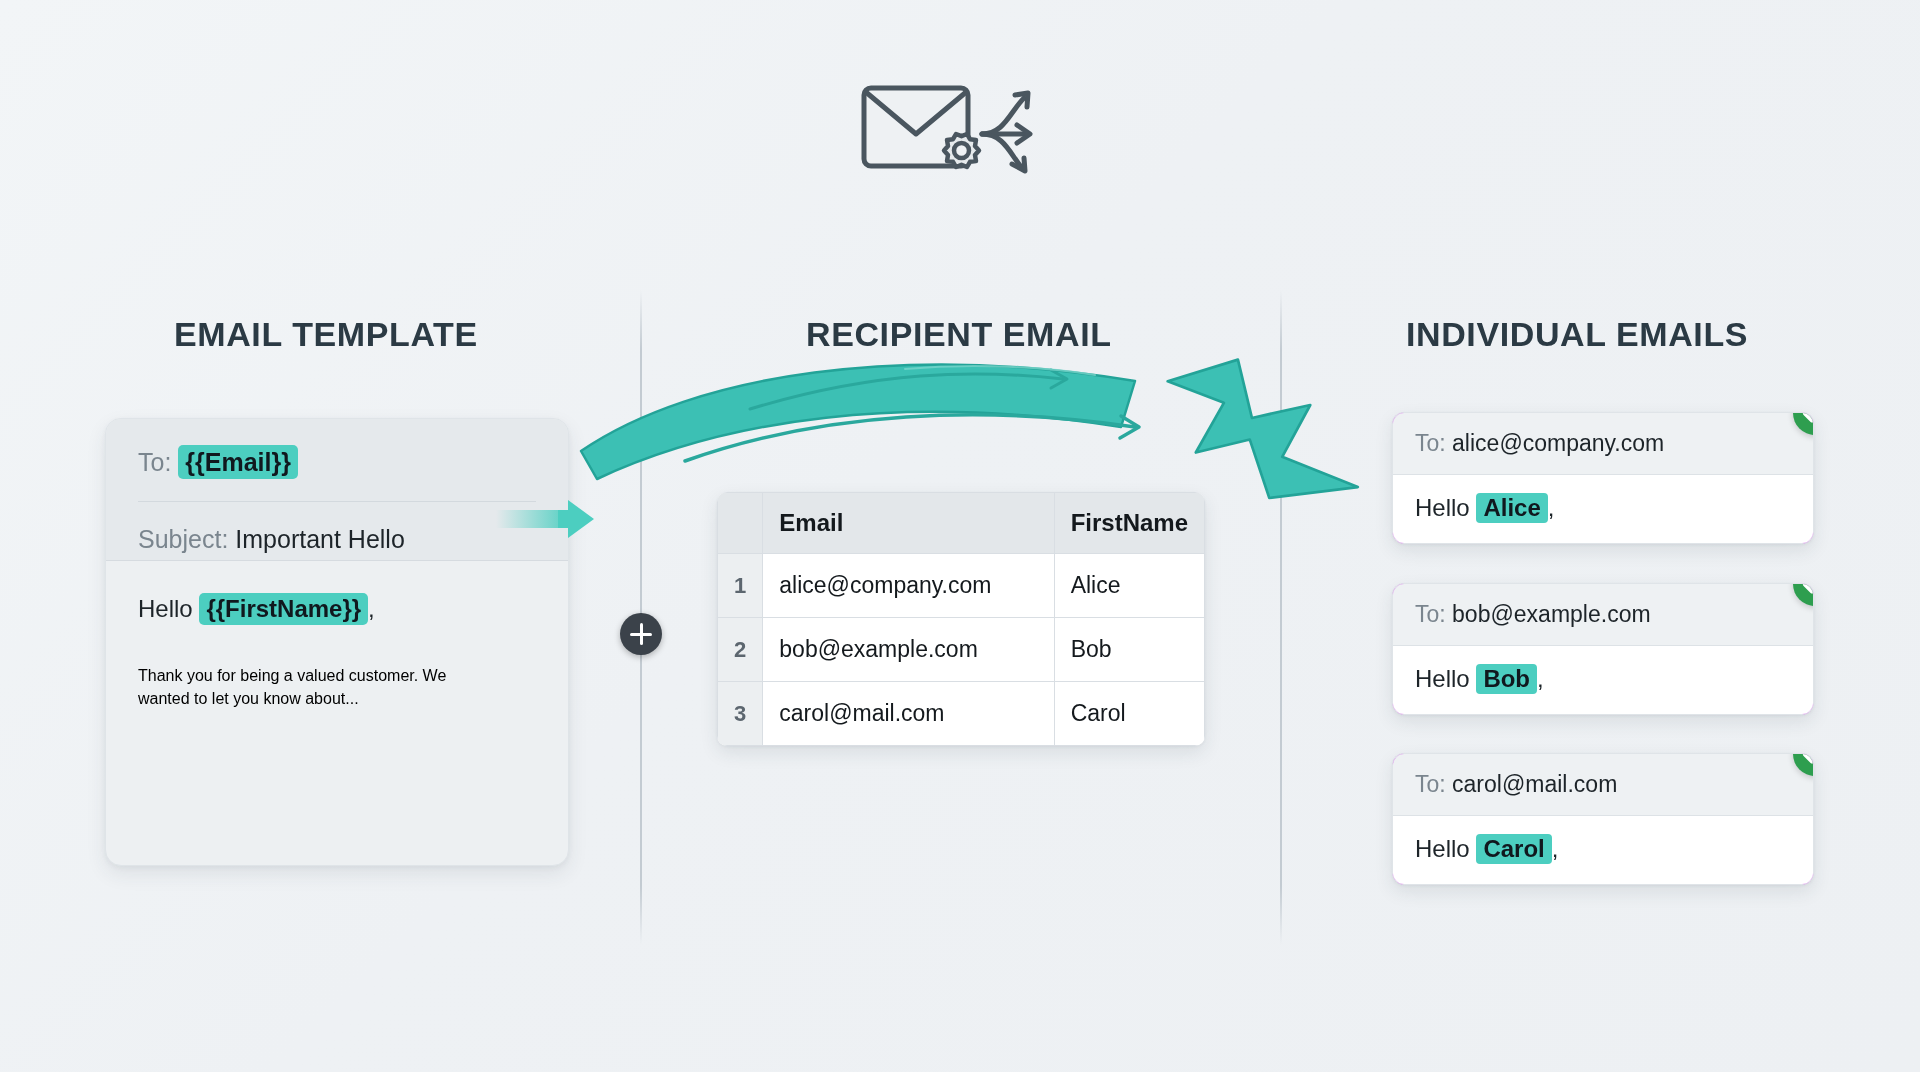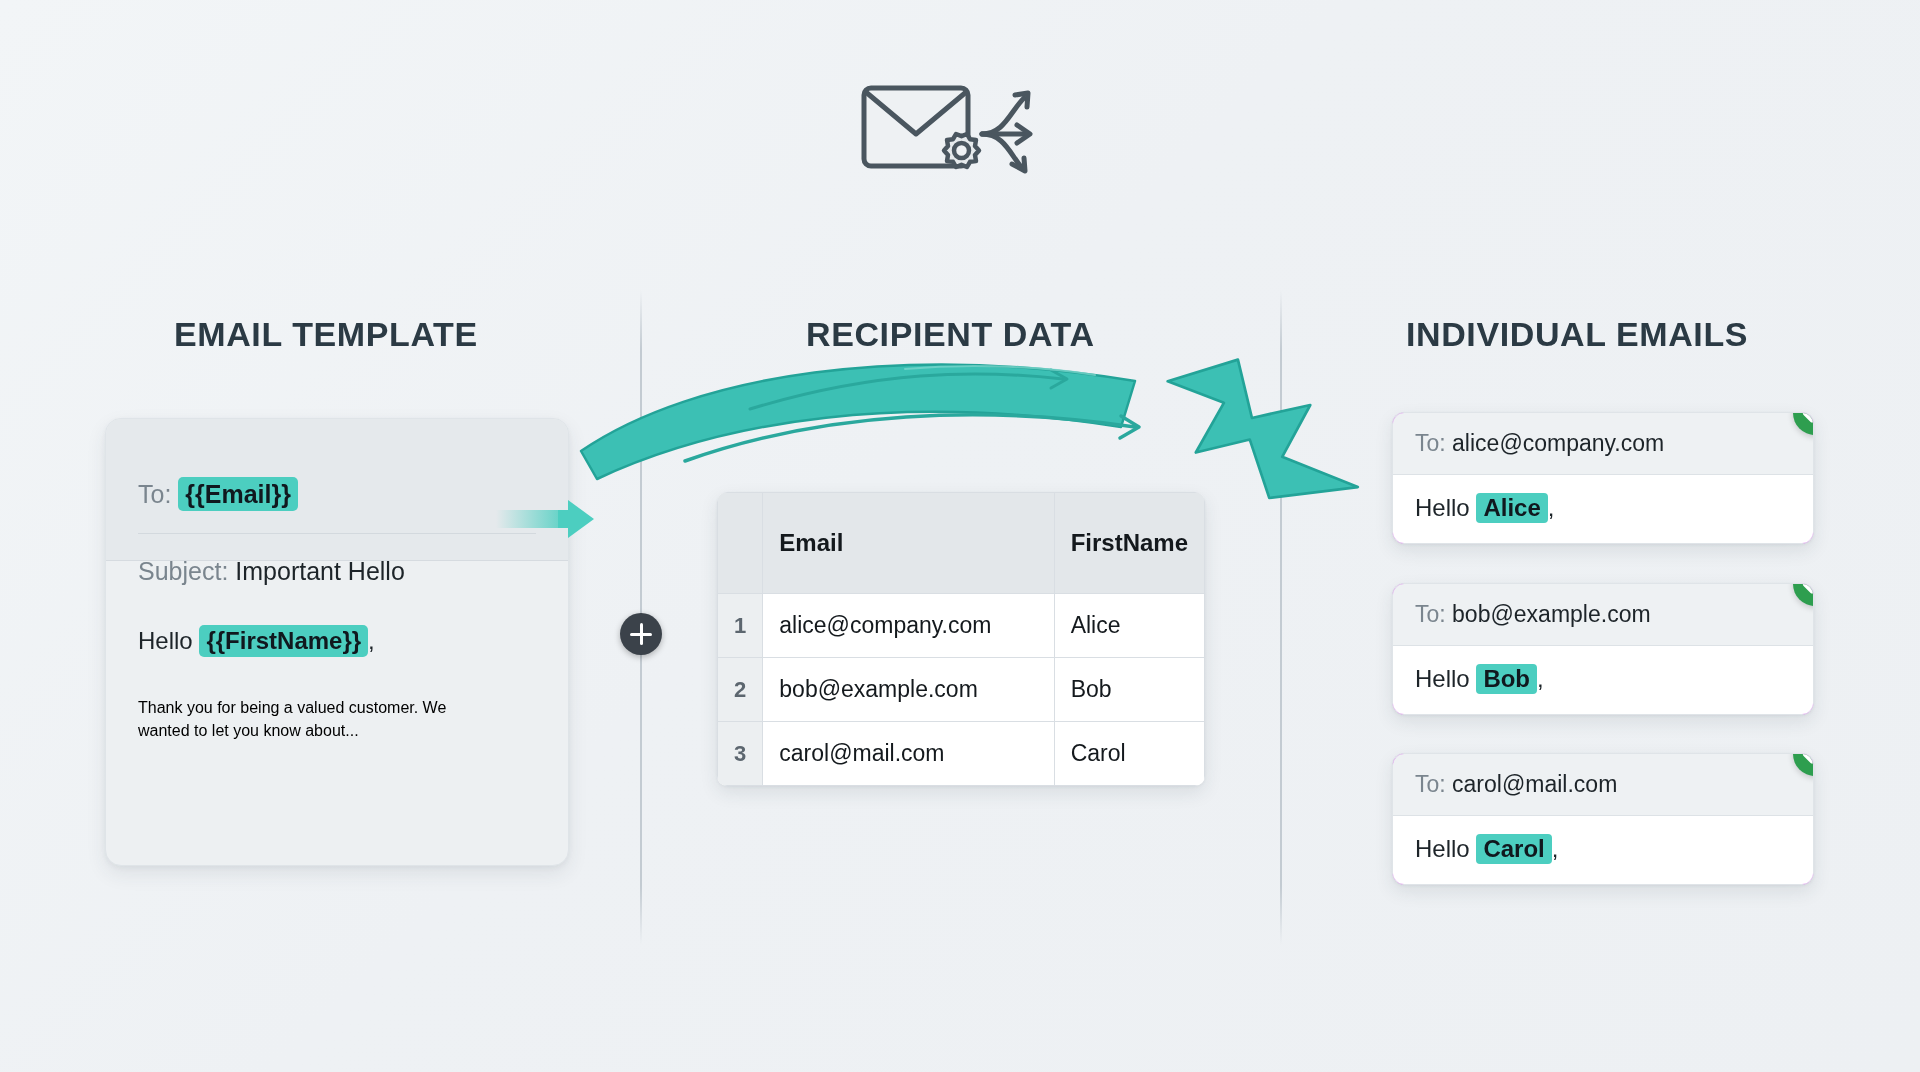--- a/index.html
+++ b/index.html
@@ -76,21 +76,20 @@
   .tpl-label { color: #7a858e; }
   #tpl-to-row { padding-bottom: 22px; border-bottom: 1px solid #d3d9de; }
   #tpl-subject-row { padding-top: 22px; }
   .merge-tag {
     display: inline-block;
     background: #4ccec0;
     border-radius: 5px;
     padding: 2px 7px;
     font-weight: bold;
     color: #10181e;
-    margin-top: 32px;
   }
   #template-body {
     padding: 32px 32px 0 32px;
   }
   #tpl-greeting {
     font-size: 24px;
     color: #1d2429;
     margin-bottom: 40px;
     white-space: nowrap;
   }
@@ -143,21 +142,21 @@
   }
   #recipient-table th, #recipient-table td {
     border: 1px solid #d9dee3;
     text-align: left;
   }
   #recipient-table thead th {
     background: #e3e7ea;
     color: #14191d;
     font-weight: bold;
     font-size: 24px;
-    padding: 36px 16px;
+    padding: 16px 16px;
   }
   #recipient-table th.idx-head { width: 36px; padding: 20px 8px; }
   #recipient-table td.idx-cell {
     background: #eceff1;
     color: #5c666f;
     font-weight: bold;
     text-align: center;
     width: 36px;
     padding: 18px 6px;
     font-size: 22px;
@@ -241,21 +240,21 @@
     <path d="M124 62 C146 62 152 82 164 96" stroke="#4a565f" stroke-width="5" fill="none" stroke-linecap="round"></path>
     <path d="M154 92 L167 99 L166 86" stroke="#4a565f" stroke-width="5" fill="none" stroke-linecap="round" stroke-linejoin="round"></path>
     <g transform="translate(76,62)">
       <path d="M22 0 L27.5 2.2 L33 0 L36 5.2 L42 6 L41 12 L45 16.5 L41 21 L42 27 L36 27.8 L33 33 L27.5 30.8 L22 33 L19 27.8 L13 27 L14 21 L10 16.5 L14 12 L13 6 L19 5.2 Z" fill="#e6eaec" stroke="#4a565f" stroke-width="4.5" stroke-linejoin="round"></path>
       <circle cx="27.5" cy="16.5" r="7.5" fill="#eef1f3" stroke="#4a565f" stroke-width="4.5"></circle>
     </g>
   </svg>
 </div>
 
 <div class="col-title" id="title-template">EMAIL TEMPLATE</div>
-<div class="col-title" id="title-data">RECIPIENT DATA</div>
+<div class="col-title" id="title-data">RECIPIENT EMAIL</div>
 <div class="col-title" id="title-emails">INDIVIDUAL EMAILS</div>
 
 <div class="divider" id="divider-left"></div>
 <div class="divider" id="divider-right"></div>
 
 <div id="template-card">
   <div id="template-head">
     <div class="tpl-row" id="tpl-to-row">
       <span class="tpl-label">To:</span>
       <span class="merge-tag">{{Email}}</span>

